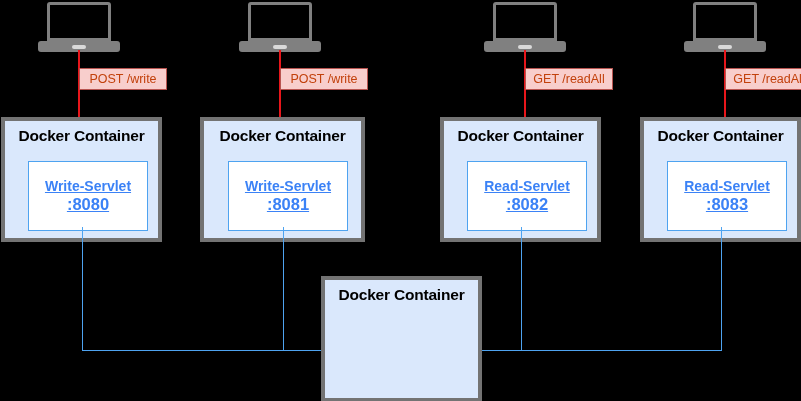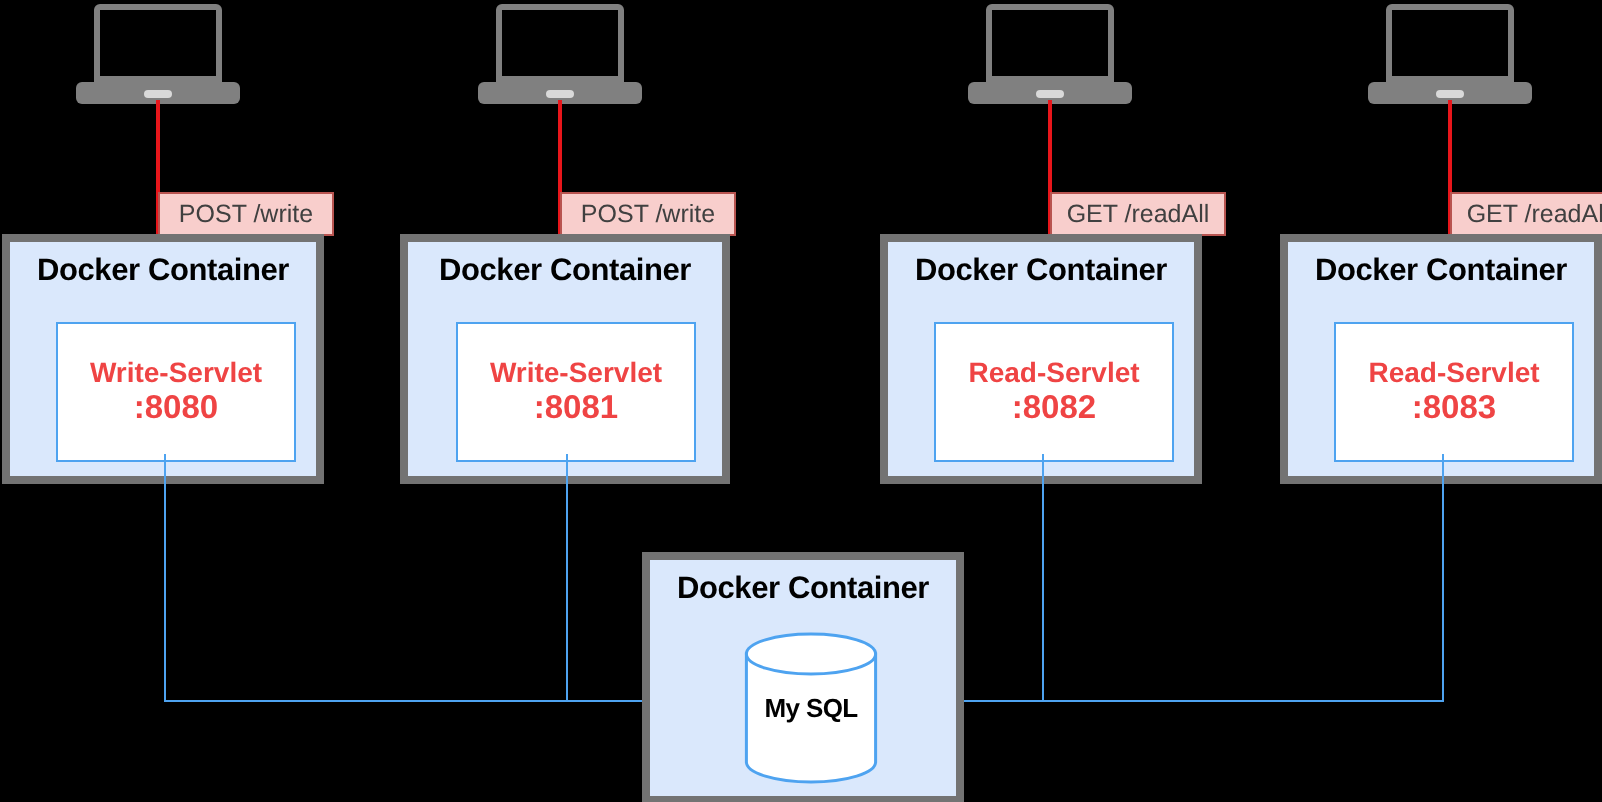--- a/index.html
+++ b/index.html
@@ -18,32 +18,32 @@
        background:#d9d9d9;border-radius:2px;}
 
   
   .redline{position:absolute;width:2px;background:#e8161b;}
   .redhead{position:absolute;width:0;height:0;
        border-left:7px solid transparent;border-right:7px solid transparent;
        border-top:11px solid #e8161b;}
 
   
   .chip{position:absolute;background:#f8cecc;border:1px solid #b85450;
-       color:#404040;font-size:12.5px;line-height:1;
+       color:#c2410c;font-size:12.5px;line-height:1;
        display:flex;align-items:center;justify-content:center;
-       box-sizing:border-box;white-space:nowrap;margin-top:28px;}
+       box-sizing:border-box;white-space:nowrap;}
 
   
   .dcontainer{position:absolute;background:#dae8fc;border:4px solid #737373;
        box-sizing:border-box;}
   .dtitle{position:absolute;left:0;right:0;top:6px;text-align:center;
        font-size:15.5px;font-weight:bold;color:#000;letter-spacing:-.2px;}
   .servlet{position:absolute;background:#ffffff;border:1.6px solid #4ea3f0;
        box-sizing:border-box;display:flex;flex-direction:column;
-       align-items:center;justify-content:center;color:#ef4444;}
+       align-items:center;justify-content:center;color:#3b82f6;text-decoration:underline;}
   .servlet .s1{font-size:14px;font-weight:bold;line-height:1.18;}
   .servlet .s2{font-size:16.5px;font-weight:bold;line-height:1.18;}
 
   
   .bline{position:absolute;background:#4ea3f0;}
   .bhead-r{position:absolute;width:0;height:0;
        border-top:5.5px solid transparent;border-bottom:5.5px solid transparent;
        border-left:9px solid #4ea3f0;}
   .bhead-l{position:absolute;width:0;height:0;
        border-top:5.5px solid transparent;border-bottom:5.5px solid transparent;
@@ -141,22 +141,15 @@
   <div class="bline" style="left:521px;top:227px;width:1.4px;height:124px;"></div>
 
   <div class="bline" style="left:721px;top:227px;width:1.4px;height:124px;"></div>
 
   <div class="bline" style="left:446px;top:350px;width:276px;height:1.4px;"></div>
   <div class="bhead-l" style="left:437px;top:345.5px;"></div>
 
   <div class="dcontainer" style="left:321px;top:276px;width:161px;height:126px;">
     <div class="dtitle">Docker Container</div>
 
-    <div class="cyl" style="left:47px;top:36px;width:67px;height:76px;">
-      <svg width="67" height="76" viewBox="0 0 67 76">
-        <path d="M1.2,11 L1.2,65 A32.3,10 0 0 0 65.8,65 L65.8,11 Z" fill="#ffffff" stroke="#4ea3f0" stroke-width="1.5"></path>
-        <ellipse cx="33.5" cy="11" rx="32.3" ry="10" fill="#ffffff" stroke="#4ea3f0" stroke-width="1.5"></ellipse>
-      </svg>
-      <div class="cyllabel">My SQL</div>
-    </div>
   </div>
 
 </div>
 
 </body></html>

